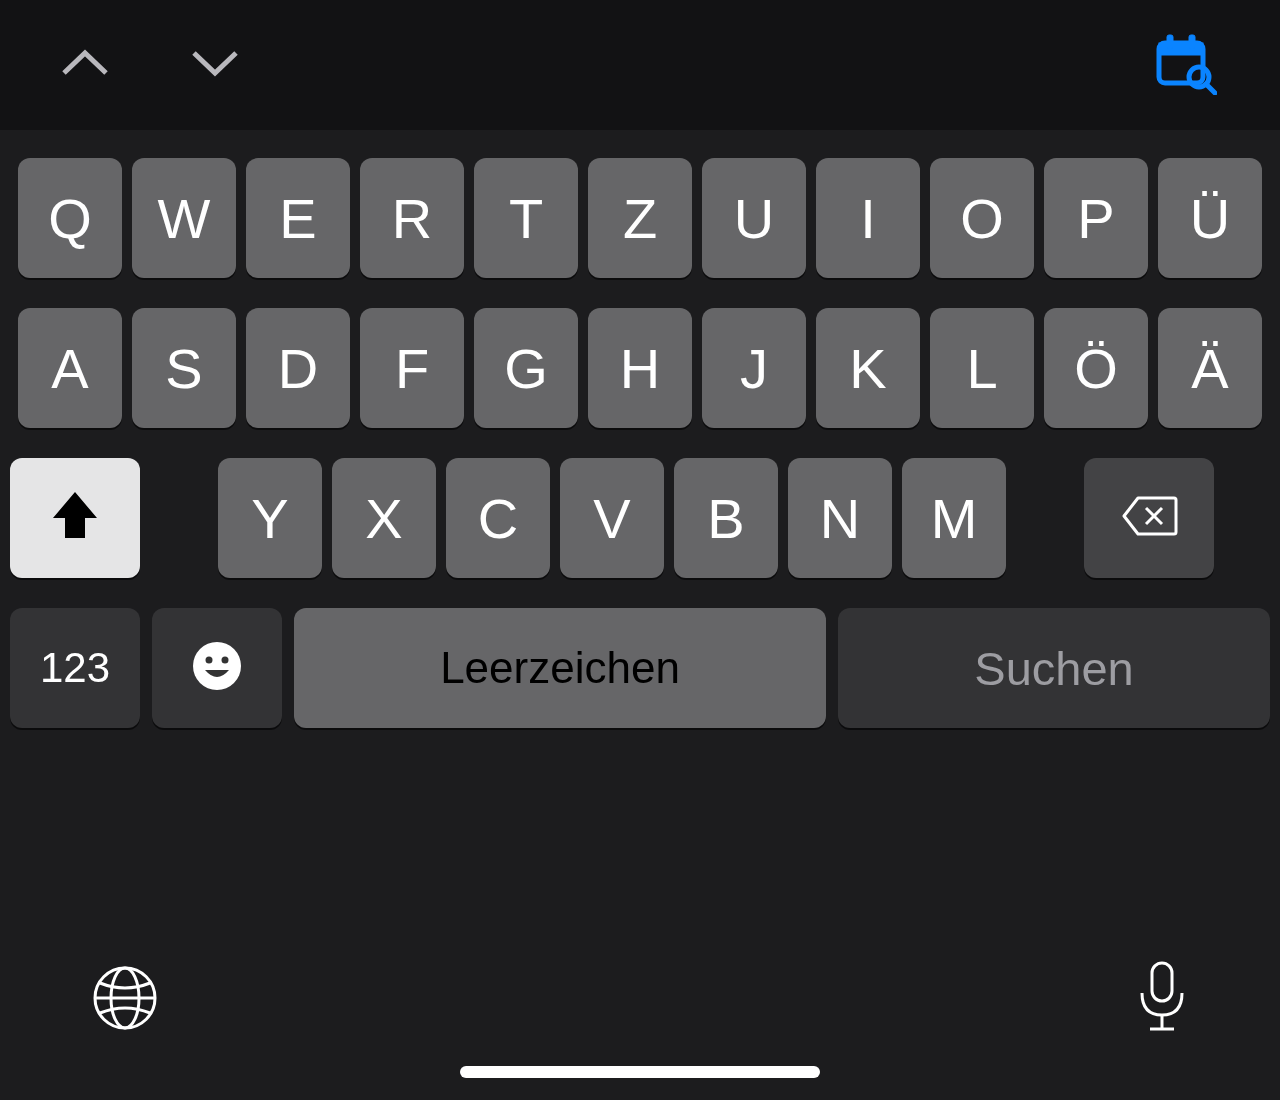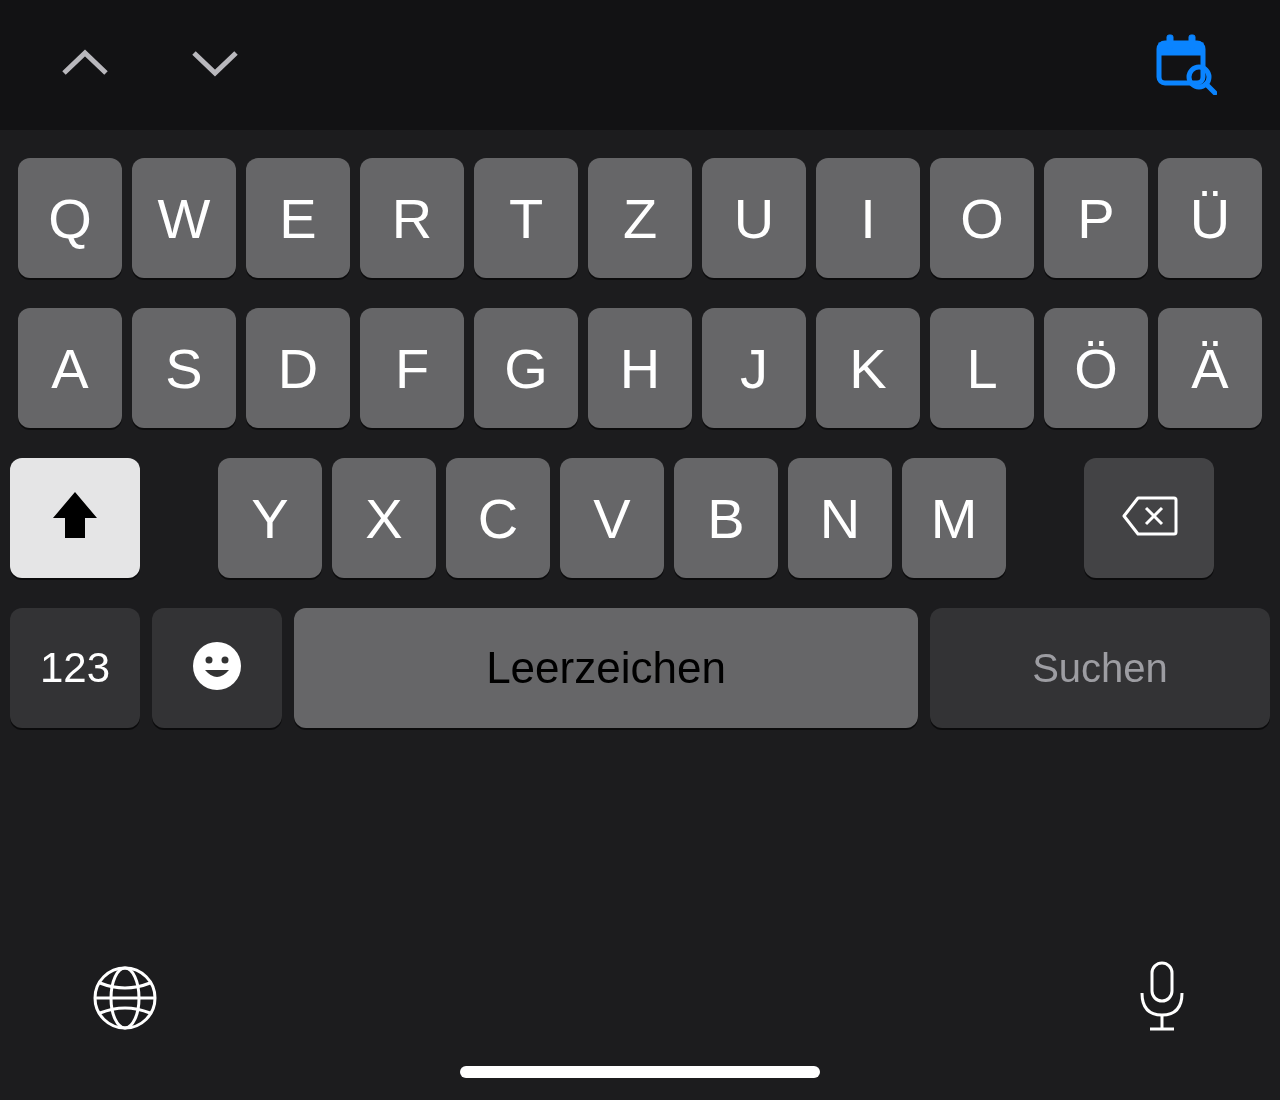--- a/index.html
+++ b/index.html
@@ -41,21 +41,21 @@
     box-shadow:0 2px 0 rgba(0,0,0,0.6);
   }
   .backspace svg { stroke:#fff; fill:none; stroke-width:3; }
   .row3 .letters { display:flex; gap:10px; }
 
   .row4 { display:flex; gap:12px; padding:0 0px; margin-top:10px; }
   .key-123 { width:130px; height:120px; background:#333335; border-radius:12px; display:flex; align-items:center; justify-content:center; color:#fff; font-size:42px; box-shadow:0 2px 0 rgba(0,0,0,0.6);}
   .key-emoji { width:130px; height:120px; background:#333335; border-radius:12px; display:flex; align-items:center; justify-content:center; box-shadow:0 2px 0 rgba(0,0,0,0.6);}
   .key-emoji svg { fill:#fff; }
   .key-space { flex:1; height:120px; background:#666668; border-radius:12px; display:flex; align-items:center; justify-content:center; color:#000000; font-size:44px; box-shadow:0 2px 0 rgba(0,0,0,0.6);}
-  .key-search { width:340px; height:120px; background:#333335; border-radius:12px; display:flex; align-items:center; justify-content:center; color:#9d9da2; font-size:40px; box-shadow:0 2px 0 rgba(0,0,0,0.6);}
+  .key-search { width:432px; height:120px; background:#333335; border-radius:12px; display:flex; align-items:center; justify-content:center; color:#9d9da2; font-size:47px; box-shadow:0 2px 0 rgba(0,0,0,0.6);}
 
   .bottom { position:absolute; left:0; right:0; bottom:0; height:200px; display:flex; align-items:center; justify-content:space-between; padding:0 90px; }
   .globe svg { stroke:#fff; fill:none; stroke-width:3; }
   .mic svg { stroke:#fff; fill:none; stroke-width:3; }
   .home-ind { position:absolute; left:50%; transform:translateX(-50%); bottom:22px; width:360px; height:12px; background:#fff; border-radius:8px; }
 </style>
 </head>
 <body>
 
 <div class="screen">

